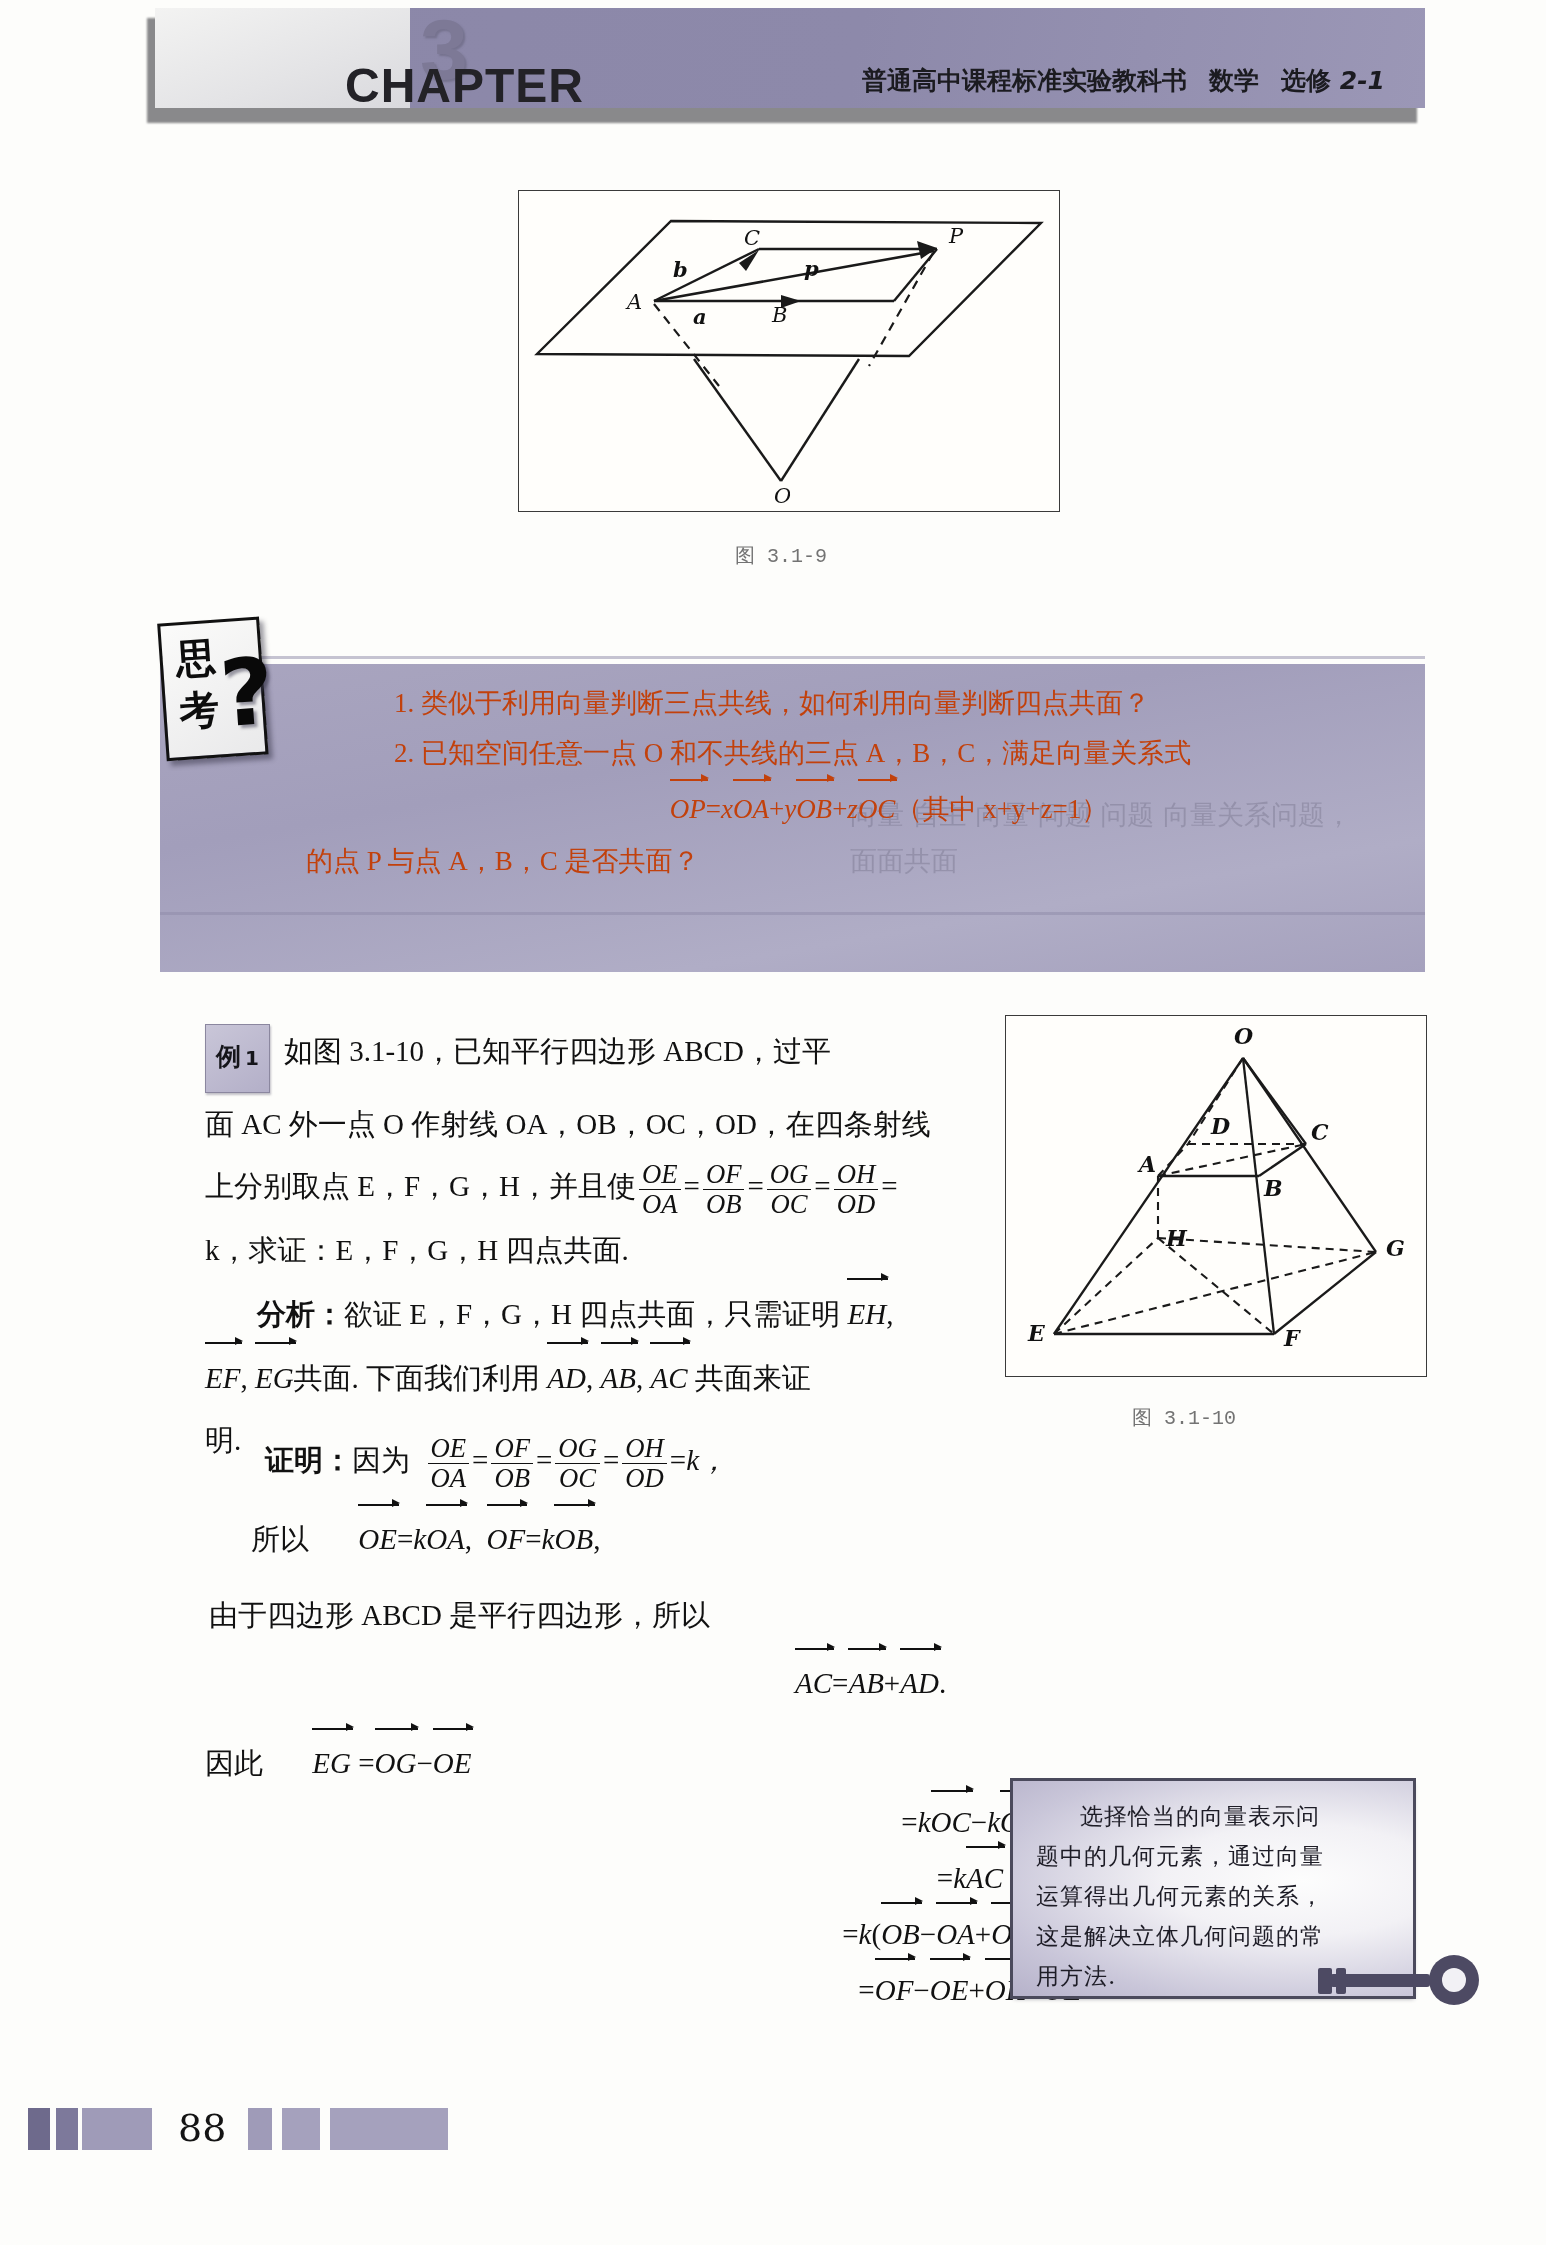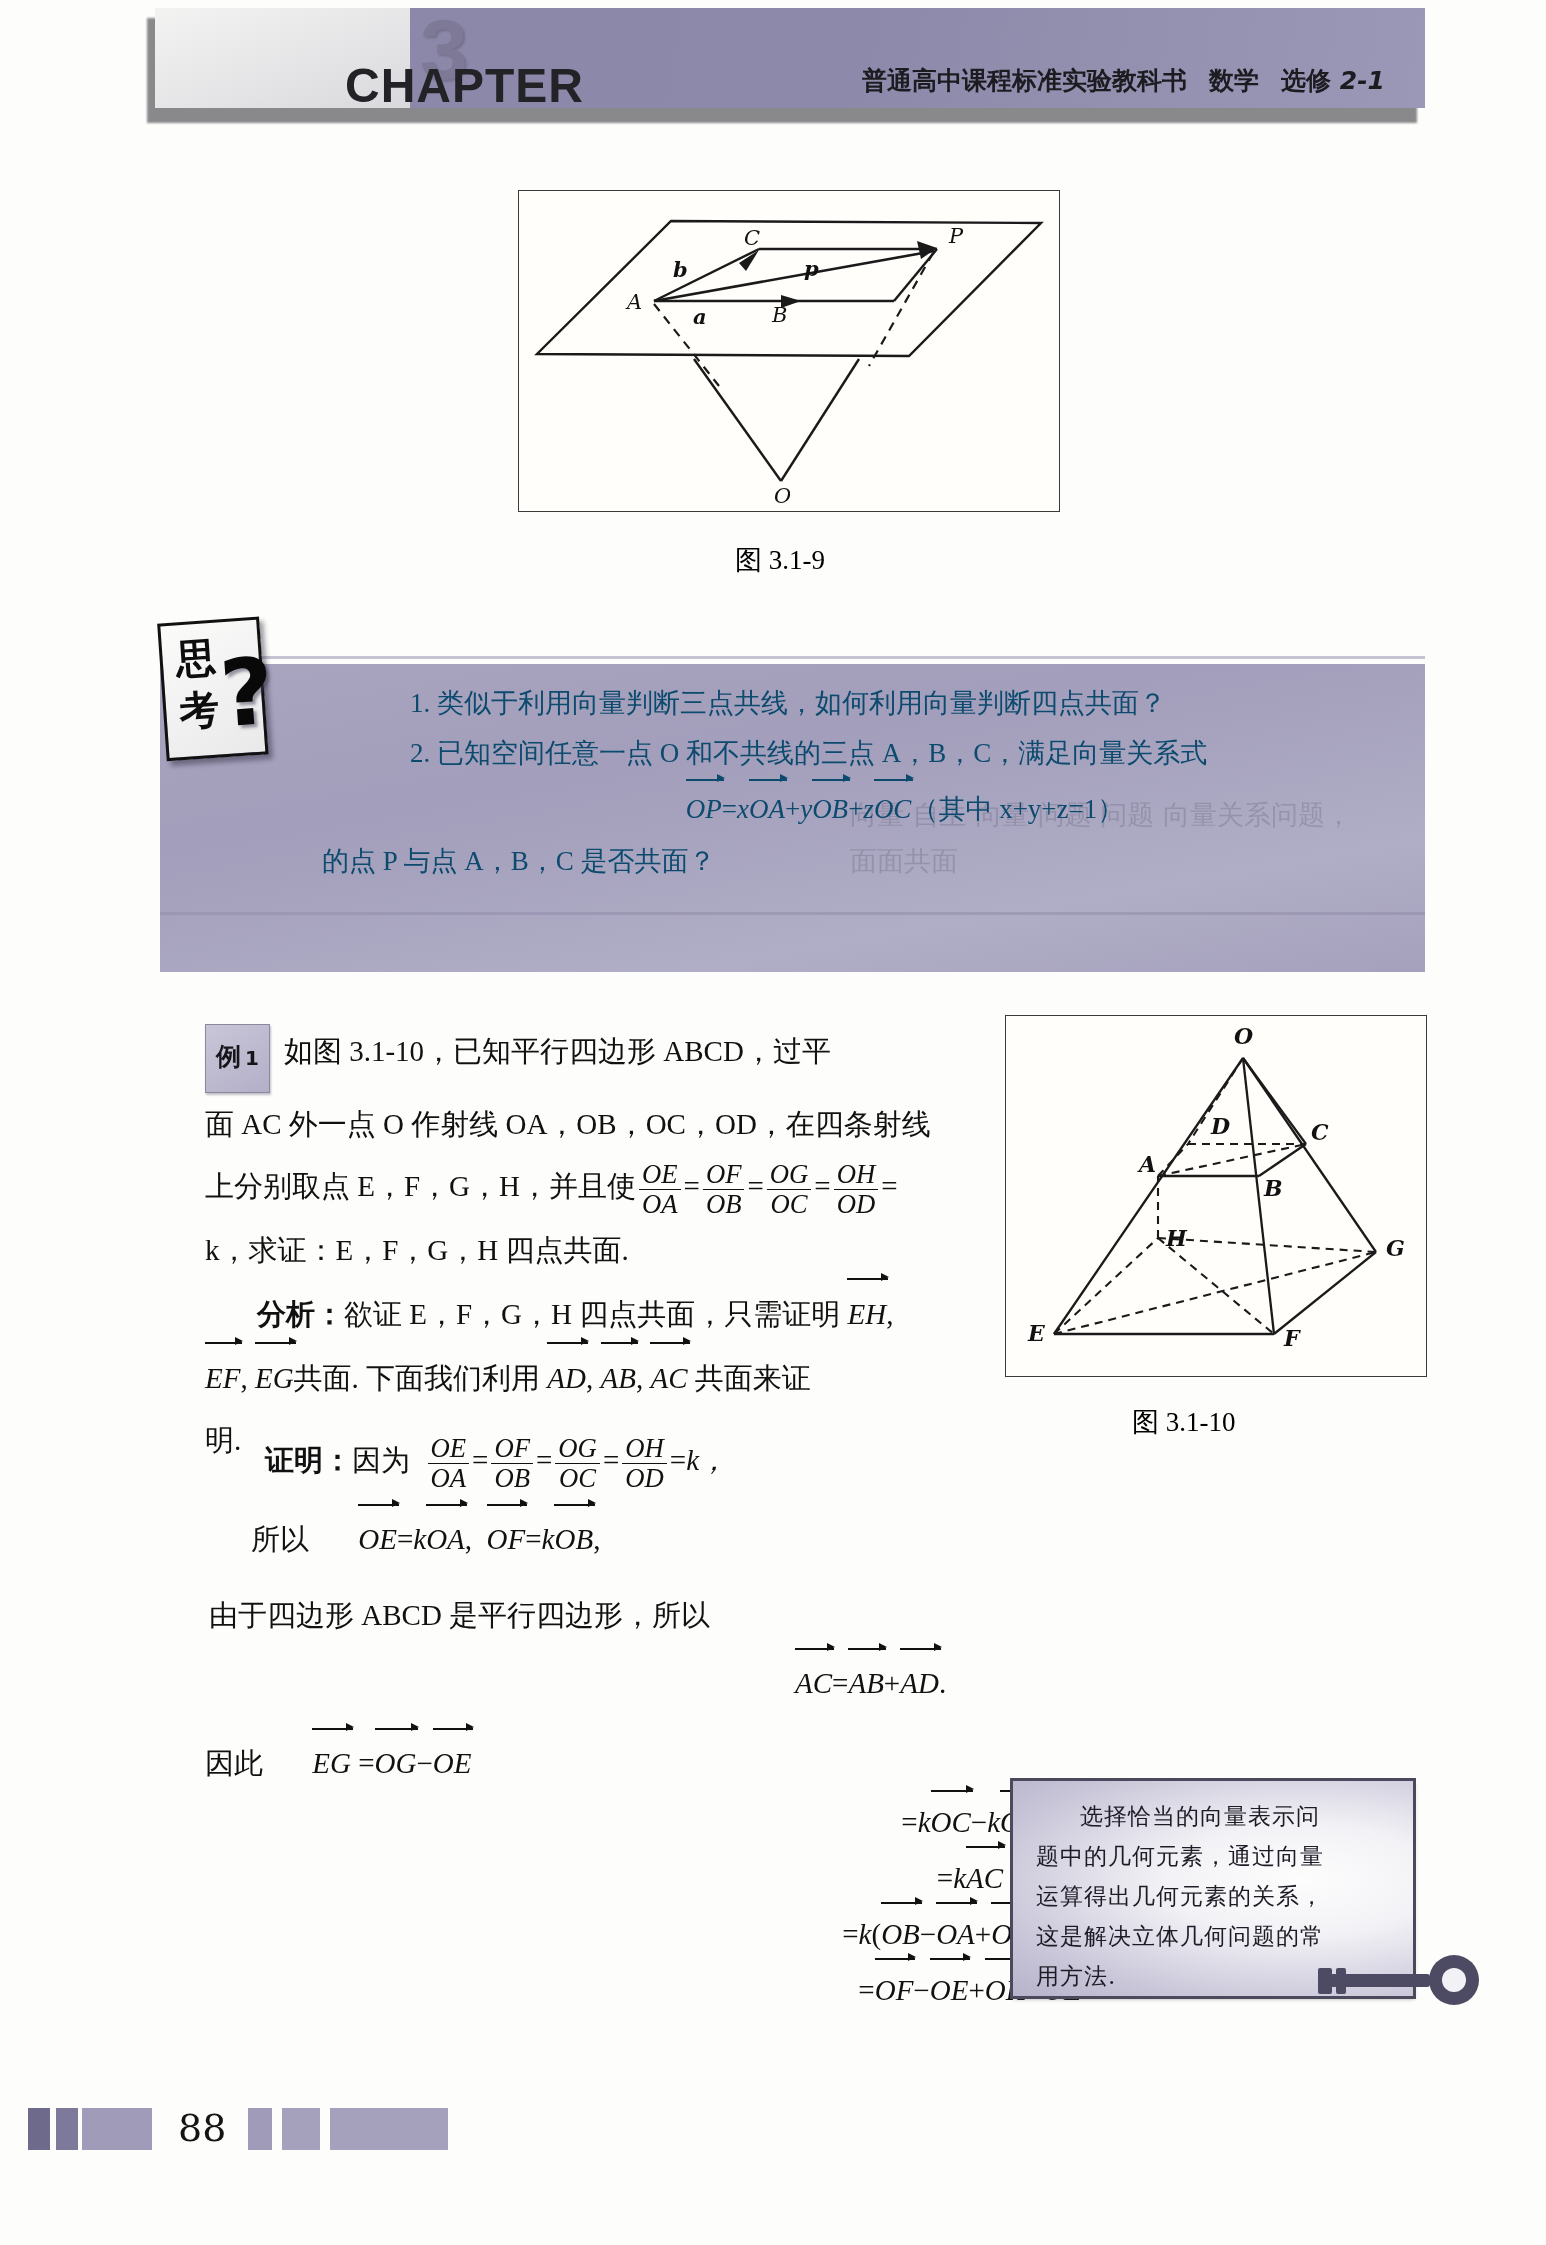--- a/index.html
+++ b/index.html
@@ -49,22 +49,22 @@
   .header-title .gap{display:inline-block;width:22px;}
   .header-title .it{font-style:italic;}
 
   
   .fig1-box{
     position:absolute;left:518px;top:190px;width:540px;height:320px;
     border:1.6px solid #3a3a3a;background:#fffefb;
   }
   .fig-cap{
     position:absolute;
-    font-family:Liberation Serif, serif;
-    font-size:27px;color:#000000;
+    font-family:Liberation Mono, monospace;
+    font-size:20px;color:#737373;
   }
   #cap1{left:735px;top:542px;}
   #cap2{left:1132px;top:1404px;}
 
   
   .think-wrap{position:absolute;left:160px;top:640px;width:1265px;height:290px;}
   .think-rule-top{position:absolute;left:0;top:16px;width:1265px;height:3px;background:#8e8aa8;opacity:.5;}
   .think-band{
     position:absolute;left:0;top:24px;width:1265px;height:308px;
     background:linear-gradient(170deg,#a9a5bf 0%,#a29ebb 35%,#b0adc6 75%,#a5a1bd 100%);
@@ -92,22 +92,22 @@
   }
   .think-icon .ch1{top:14px;}
   .think-icon .ch2{top:66px;}
   .think-icon .qm{
     position:absolute;left:72px;top:26px;
     font-family:"DejaVu Sans","Liberation Sans",sans-serif;
     font-weight:bold;font-size:92px;color:#090909;
     text-shadow:3px 3px 3px rgba(60,58,80,.5);
   }
   .think-body{
-    position:absolute;left:250px;top:38px;width:990px;
-    font-size:27px;line-height:50px;color:#0c4a6e;
+    position:absolute;left:234px;top:38px;width:990px;
+    font-size:27px;line-height:50px;color:#c2410c;
   }
   .think-line{white-space:nowrap;}
   .think-eq{text-align:center;padding:4px 0 2px 0;}
 
   
   .example{
     position:absolute;left:205px;top:1020px;width:785px;
     font-size:29px;line-height:62px;color:#111;
   }
   .ex-badge{

